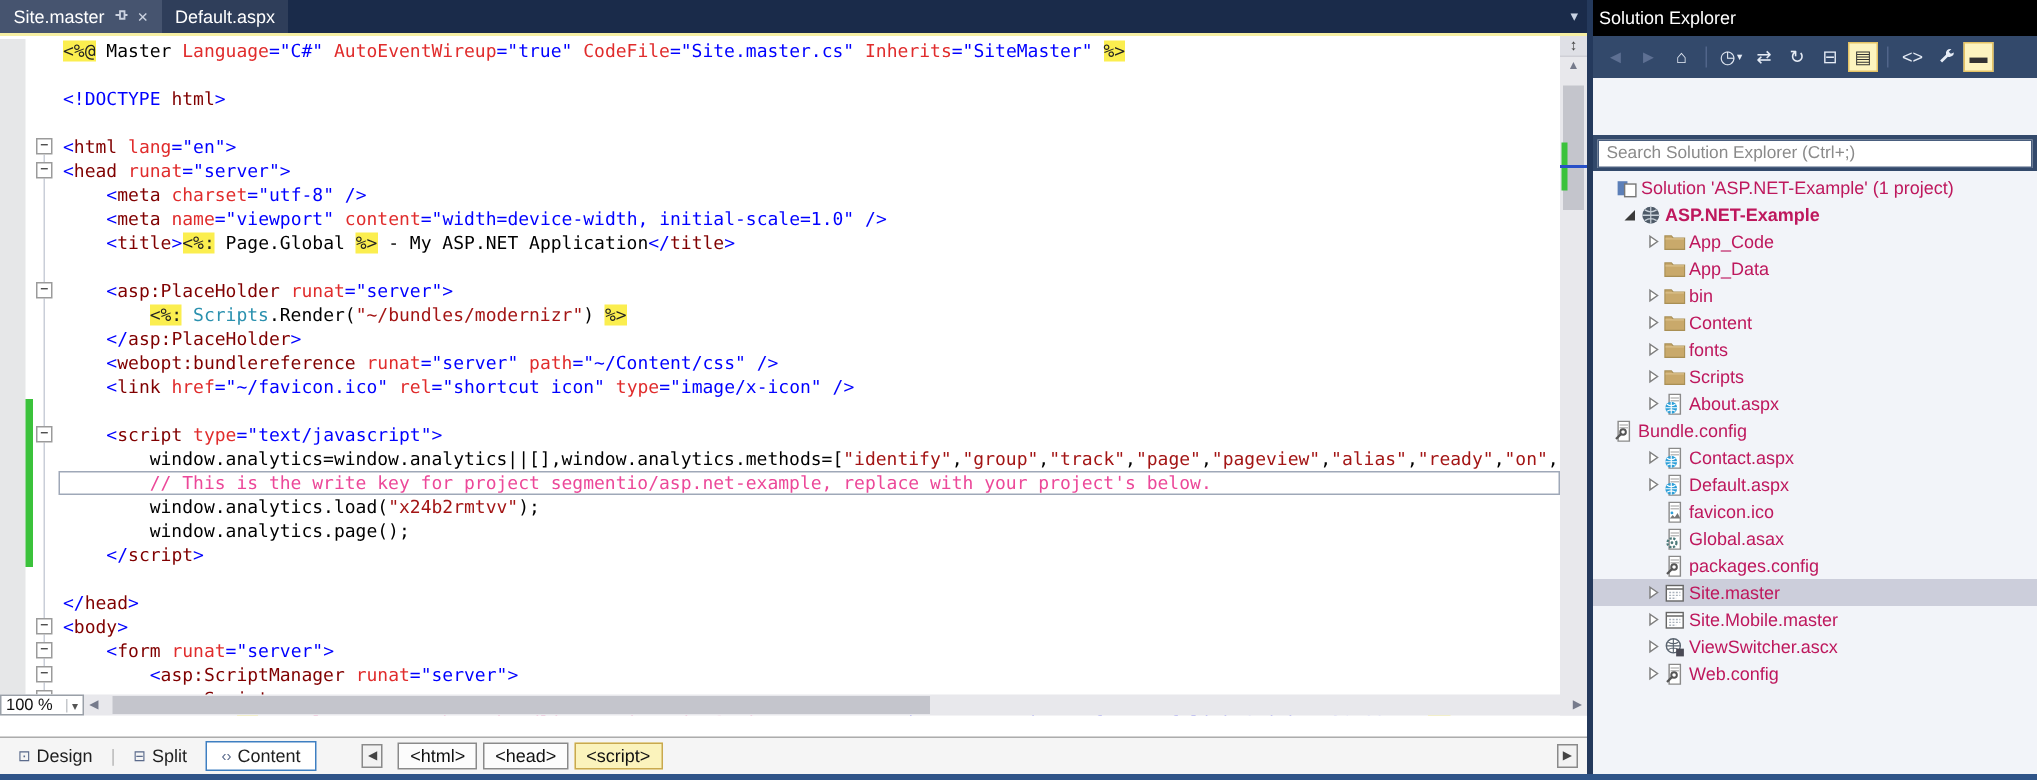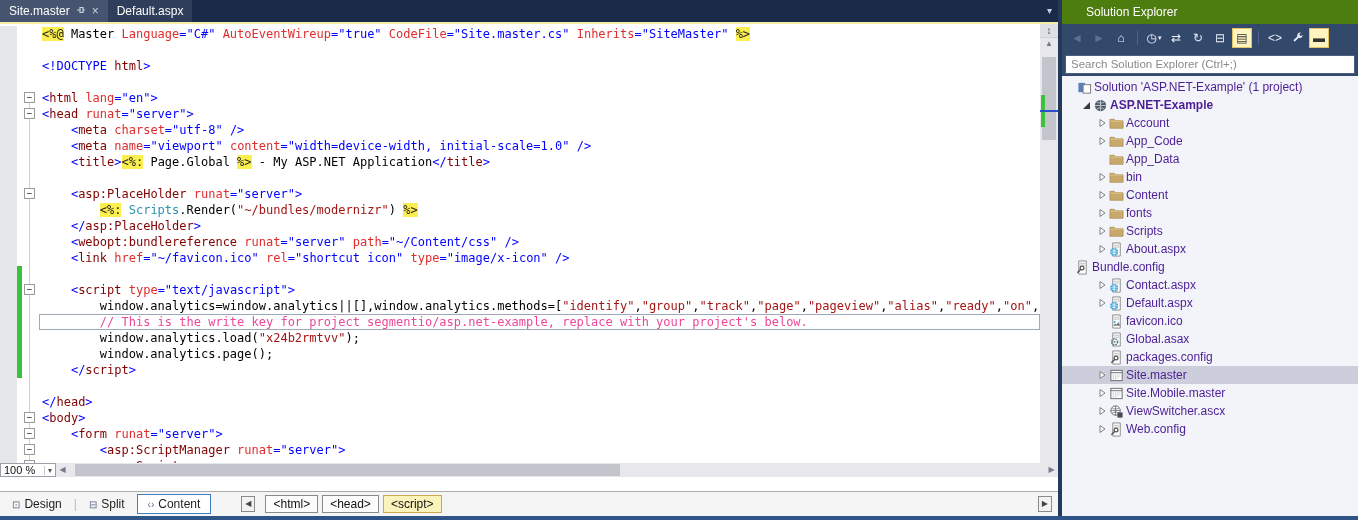--- a/index.html
+++ b/index.html
@@ -57,31 +57,31 @@
   .vs-sep { color:#B9B9B9; }
   .vs-item.selected { border:1px solid #3E7FC1; background:#fff; padding:2px 10px; }
   .bc-btn { border:1px solid #8A8A8A; background:#FCFCFC; padding:1px 7px; font-size:12px; color:#111; margin-left:4px; }
   .bc-btn.gold { background:#FBF3BC; border-color:#C9A94E; }
   .bc-arrow { border:1px solid #8A8A8A; background:#F2F2F2; color:#444; font-size:8px; padding:2px 3px; line-height:10px; }
   .bc-right { margin-left:auto; }
   .bc-gap { width:18px; }
 
   
   .panel { position:absolute; left:1062px; top:0; width:296px; height:516px; background:#F2F4F9; }
-  .panel-title { height:24px; background:#4d7c0f; color:#fff; font-size:12px; line-height:24px; padding-left:24px; }
+  .panel-title { height:24px; background:#000000; color:#fff; font-size:12px; line-height:24px; padding-left:4px; }
   .panel-toolbar { height:28px; background:#33496B; display:flex; align-items:center; padding:0 5px; gap:2px; }
   .pt-icon { width:20px; height:20px; display:flex; align-items:center; justify-content:center; color:#E6ECF6; font-size:12px; }
   .pt-icon.disabled { color:#5E7093; }
   .pt-icon.gold { background:#FDF4BF; border:1px solid #E5C365; color:#333; }
   .pt-sep { width:1px; height:14px; background:#51658A; margin:0 4px; }
   .pt-dd { font-size:7px; margin-left:1px; color:#E6ECF6; }
-  .panel-search { height:24px; background:#33496B; padding:2px 3px; }
+  .panel-search { height:24px; background:#33496B; padding:2px 3px;margin-top:38px; }
   .panel-search input { width:100%; height:19px; border:1px solid #4A5E7E; background:#fff; font-size:11.5px; font-family:"Liberation Sans",sans-serif; color:#333; padding:0 5px; }
   .panel-search input::placeholder { color:#8A8A8A; }
-  .tree { padding-top:2px; font-size:12px; color:#4c1d95; }
+  .tree { padding-top:2px; font-size:12px; color:#be185d; }
   .tree-row { height:18px; display:flex; align-items:center; }
   .tree-row.selected { background:#CCCEDB; }
   .tr-arrow { width:13px; flex:none; display:flex; align-items:center; justify-content:center; }
   .tr-icon { width:17px; flex:none; display:flex; align-items:center; }
   .tr-label { white-space:nowrap; }
   .tree-row.bold .tr-label { font-weight:bold; }
 
   
   .bottom-strip { position:absolute; left:0; bottom:0; width:1358px; height:4px; background:#2F5488; }
 </style>
@@ -404,34 +404,20 @@
           <svg width="9" height="10" viewBox="0 0 9 10">
             <path d="M2 1.5l5 3.5-5 3.5z" fill="#fff" stroke="#808080"></path>
           </svg>
         </span>
         <span class="tr-icon">
           <svg width="15" height="15" viewBox="0 0 16 16">
             <path d="M1 3.5h4.6l1.4 1.6H15v8H1z" fill="#C9A96B" stroke="#A98F54" stroke-width="0.8"></path>
             <path d="M1.4 5.6h13.2" stroke="#DCC28C" stroke-width="1"></path>
           </svg>
         </span>
-        <span class="tr-label">Account</span>
-      </div>
-      <div class="tree-row" style="padding-left: 34px;">
-        <span class="tr-arrow">
-          <svg width="9" height="10" viewBox="0 0 9 10">
-            <path d="M2 1.5l5 3.5-5 3.5z" fill="#fff" stroke="#808080"></path>
-          </svg>
-        </span>
-        <span class="tr-icon">
-          <svg width="15" height="15" viewBox="0 0 16 16">
-            <path d="M1 3.5h4.6l1.4 1.6H15v8H1z" fill="#C9A96B" stroke="#A98F54" stroke-width="0.8"></path>
-            <path d="M1.4 5.6h13.2" stroke="#DCC28C" stroke-width="1"></path>
-          </svg>
-        </span>
         <span class="tr-label">App_Code</span>
       </div>
       <div class="tree-row" style="padding-left: 34px;">
         <span class="tr-arrow"></span>
         <span class="tr-icon">
           <svg width="15" height="15" viewBox="0 0 16 16">
             <path d="M1 3.5h4.6l1.4 1.6H15v8H1z" fill="#C9A96B" stroke="#A98F54" stroke-width="0.8"></path>
             <path d="M1.4 5.6h13.2" stroke="#DCC28C" stroke-width="1"></path>
           </svg>
         </span>

